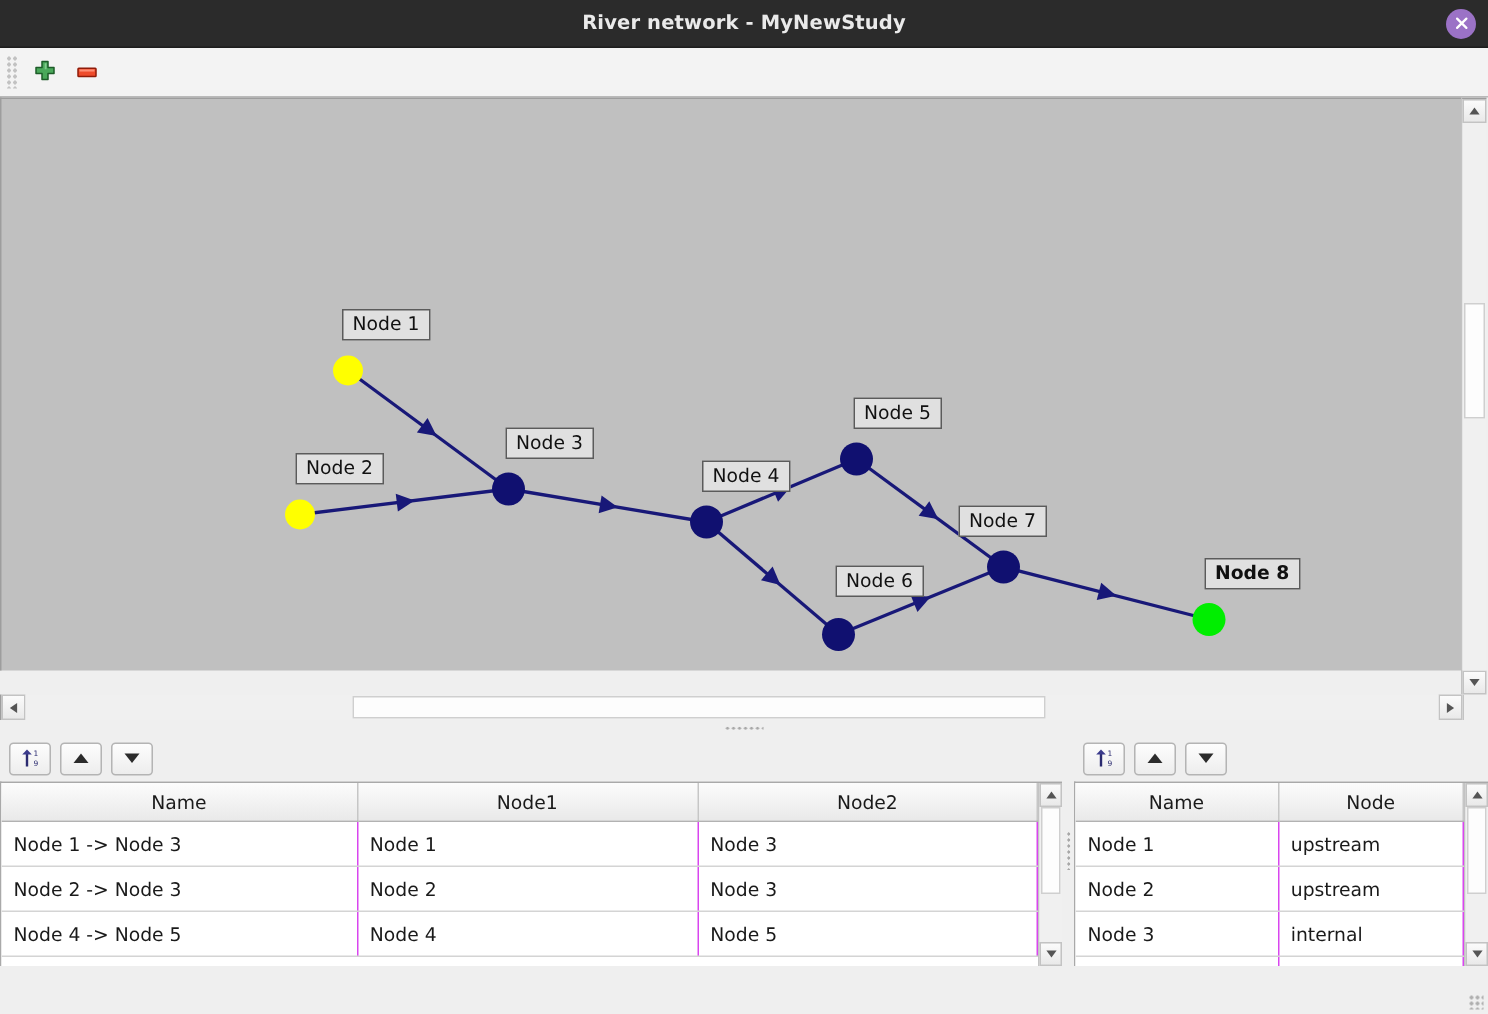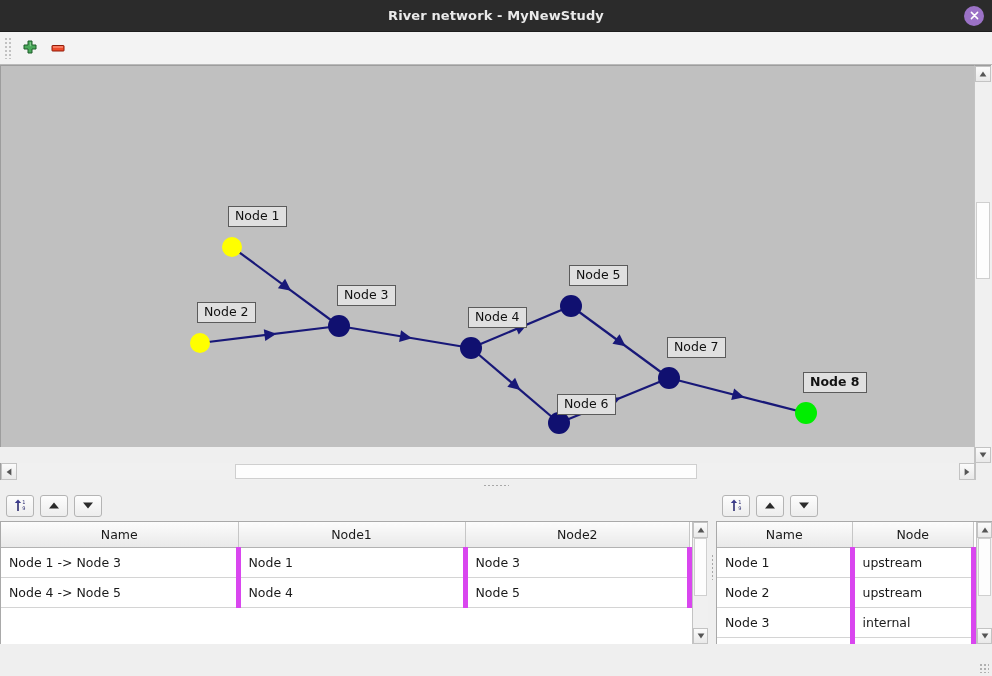--- a/index.html
+++ b/index.html
@@ -228,21 +228,21 @@
     border-right: 1px solid #c6c6c6;
     border-bottom: 1px solid #b2b2b2;
     font-weight: normal;
     font-size: 12.5px;
     text-align: center;
     color: #1a1a1a;
     box-sizing: border-box;
   }
   table.grid tbody td {
     height: 30px;
-    border-right: 5px solid #d946ef;
+    border-right: 1px solid #d946ef;
     border-bottom: 1px solid #d4d4d4;
     padding: 0 8px;
     background: #ffffff;
     white-space: nowrap;
     overflow: hidden;
     box-sizing: border-box;
   }
 
   .table-vscroll {
     width: 16px; min-width: 16px;
@@ -321,22 +321,22 @@
           <circle cx="558" cy="357" r="11" fill="#101070"></circle>
           <circle cx="668" cy="312" r="11" fill="#101070"></circle>
           <circle cx="805" cy="347" r="11" fill="#00ee00"></circle>
         </svg>
       <div id="graph-labels">
           <div class="node-label" style="left: 227px; top: 140px;">Node 1</div>
           <div class="node-label" style="left: 196px; top: 236px;">Node 2</div>
           <div class="node-label" style="left: 336px; top: 219px;">Node 3</div>
           <div class="node-label" style="left: 467px; top: 241px;">Node 4</div>
           <div class="node-label" style="left: 568px; top: 199px;">Node 5</div>
-          <div class="node-label" style="left: 556px; top: 328px;">Node 6</div>
-          <div class="node-label" style="left: 666px; top: 271px;">Node 7</div>
+          <div class="node-label" style="left: 556px; top: 311px;">Node 6</div>
+          <div class="node-label" style="left: 638px; top: 271px;">Node 7</div>
           <div class="node-label" style="left: 802px; top: 306px; font-weight: bold;">Node 8</div>
         </div>
     </div>
 
     <div class="vscroll">
       <div class="sb-arrow">
         <svg width="8" height="6" viewBox="0 0 8 6">
             <path d="M4 0.6 L7.4 5.4 L0.6 5.4 Z" fill="#555"></path>
           </svg>
       </div>
@@ -409,20 +409,25 @@
                 <tr id="branch-head">
                   <th>Name</th>
                   <th>Node1</th>
                   <th>Node2</th>
                 </tr>
               </thead>
             <tbody id="branch-body">
                 <tr>
                   <td>Node 1 -&gt; Node 3</td>
                   <td>Node 1</td>
+                  <td>Node 3</td>
+                </tr>
+                <tr>
+                  <td>Node 2 -&gt; Node 3</td>
+                  <td>Node 2</td>
                   <td>Node 3</td>
                 </tr>
                 <tr>
                   <td>Node 4 -&gt; Node 5</td>
                   <td>Node 4</td>
                   <td>Node 5</td>
                 </tr>
               </tbody>
           </table>
         </div>

